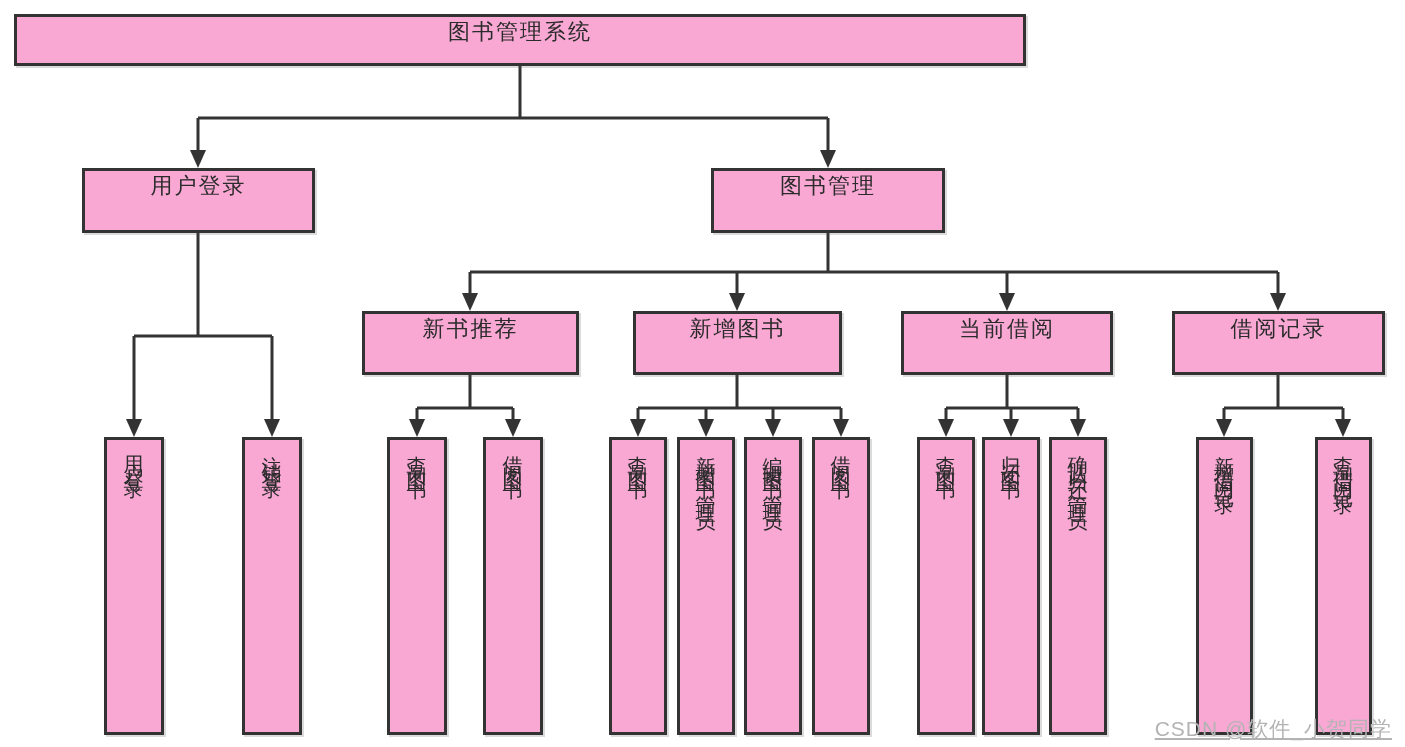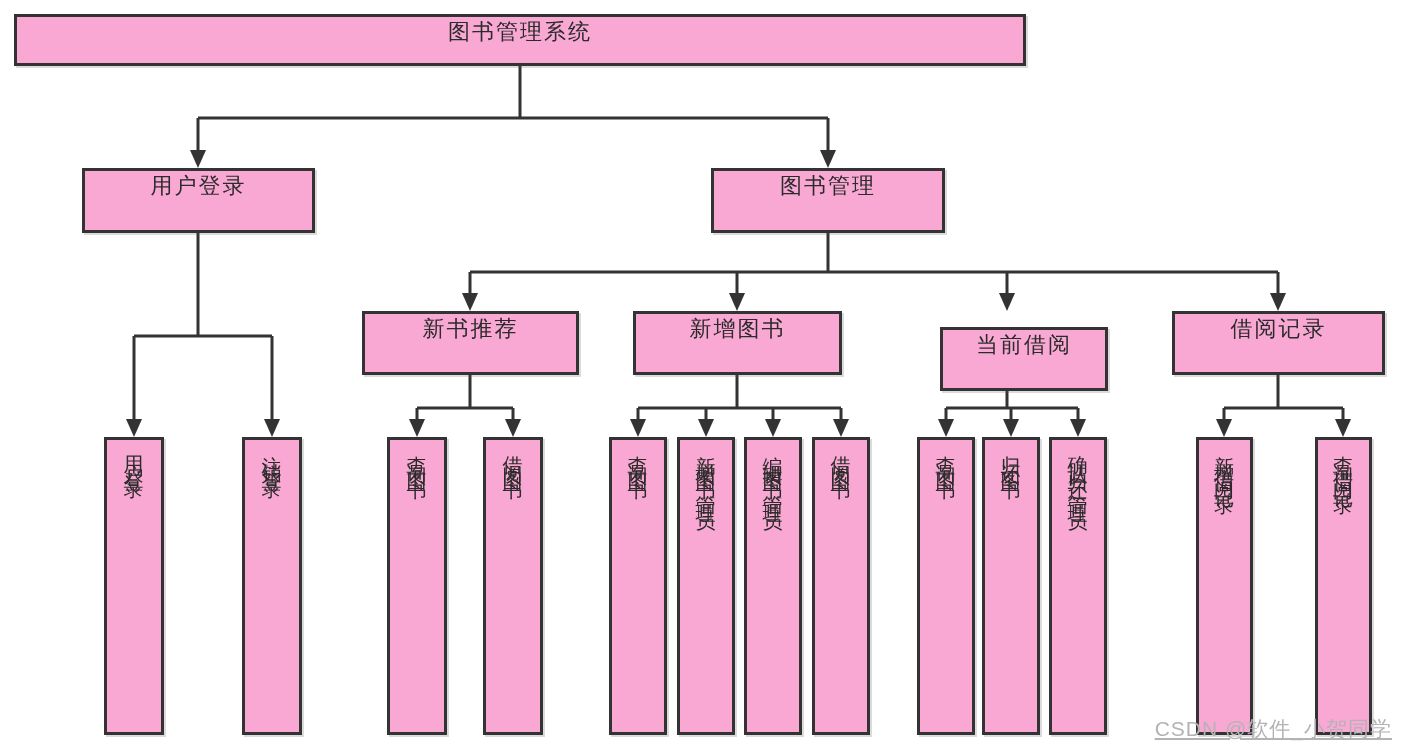--- a/index.html
+++ b/index.html
@@ -87,21 +87,21 @@
   <div class="node h-node" style="left:362px;top:311px;width:217px;height:64px;">
     <span>新书推荐</span>
   </div>
 
   <div class="node h-node" style="left:711px;top:168px;width:234px;height:65px;">
     <span>图书管理</span>
   </div>
   <div class="node h-node" style="left:633px;top:311px;width:209px;height:64px;">
     <span>新增图书</span>
   </div>
-  <div class="node h-node" style="left:940px;top:311px;width:168px;height:64px;margin-top:16px;">
+  <div class="node h-node" style="left:901px;top:311px;width:212px;height:64px;">
     <span>当前借阅</span>
   </div>
   <div class="node h-node" style="left:1172px;top:311px;width:213px;height:64px;">
     <span>借阅记录</span>
   </div>
 
   <div class="node v-node" style="left:104px;top:437px;width:60px;height:298px;">
     <span>用户登录</span>
   </div>
   <div class="node v-node" style="left:242px;top:437px;width:60px;height:298px;">

